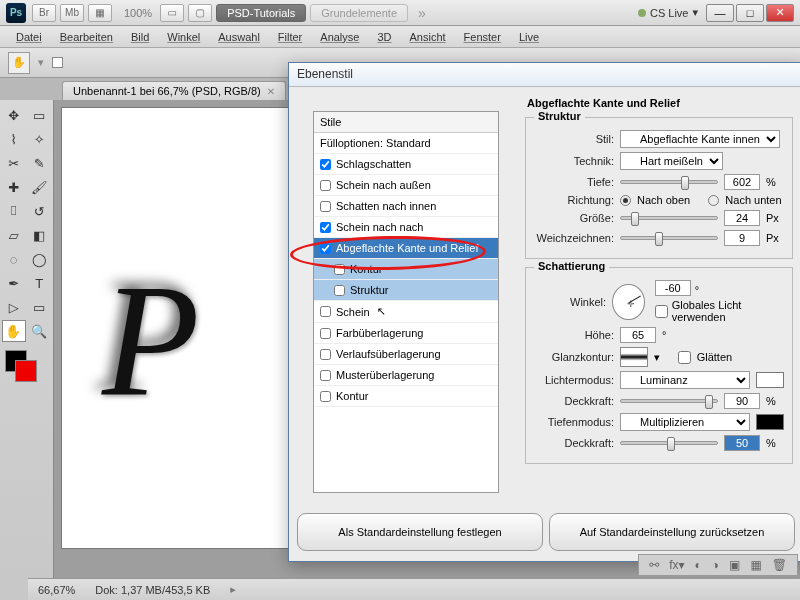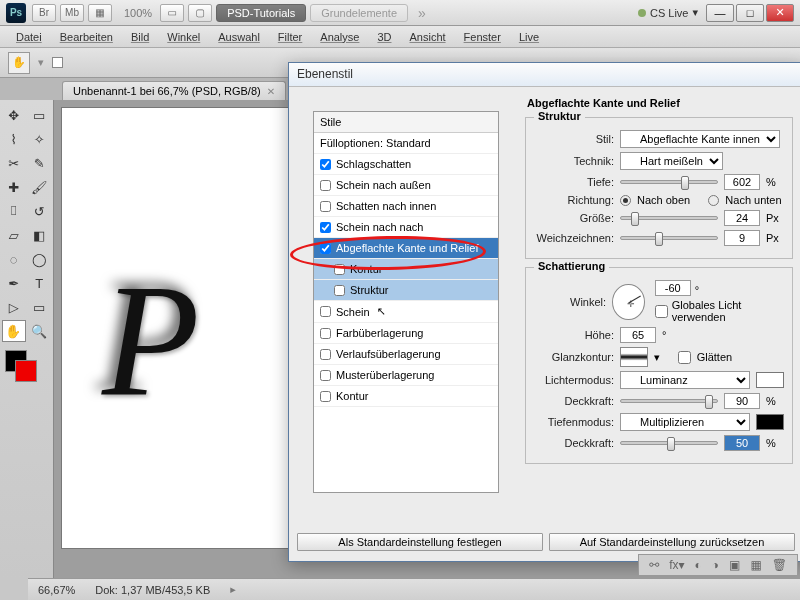--- a/index.html
+++ b/index.html
@@ -76,21 +76,21 @@
 .radio{width:11px;height:11px;border-radius:50%;border:1px solid #777;display:inline-flex;align-items:center;justify-content:center;}
 .radio.on::after{content:"";width:5px;height:5px;background:#333;border-radius:50%;}
 .angle{width:36px;height:36px;border:1px solid #888;border-radius:50%;position:relative;background:#fff;}
 .angle::after{content:"";position:absolute;width:1px;height:14px;background:#333;left:50%;top:4px;transform-origin:bottom;transform:rotate(60deg);}
 .angle .cross{position:absolute;left:14px;top:14px;font-size:9px;color:#555;}
 .gloss{width:28px;height:20px;border:1px solid #888;background:linear-gradient(180deg,#fff 0%,#fff 30%,#000 50%, #fff 70%,#fff 100%);}
 .colorbox{width:28px;height:16px;border:1px solid #777;}
 .colorbox.white{background:#fff;} .colorbox.black{background:#000;}
 
 .dlg-buttons{position:absolute;bottom:10px;left:8px;right:8px;display:flex;gap:6px;}
-.dlg-buttons button{flex:1;height:18px;background:linear-gradient(#fdfdfd,#e0e0e0);border:1px solid #999;border-radius:1px;}
+.dlg-buttons button{flex:1;height:38px;background:linear-gradient(#fdfdfd,#e0e0e0);border:1px solid #999;border-radius:9px;}
 
 
 .statusbar{position:absolute;bottom:0;left:0;right:0;height:22px;background:linear-gradient(#e0e0e0,#cfcfcf);display:flex;align-items:center;padding:0 10px;gap:20px;border-top:1px solid #999;color:#333;margin-left:28px;}
 .panel-icons{position:absolute;bottom:24px;right:2px;height:22px;background:#d0d0d0;border:1px solid #999;display:flex;align-items:center;gap:10px;padding:0 10px;}
 .panel-icons span{color:#666;font-size:12px;}
 </style>
 </head>
 <body>
 
 <div class="titlebar">

